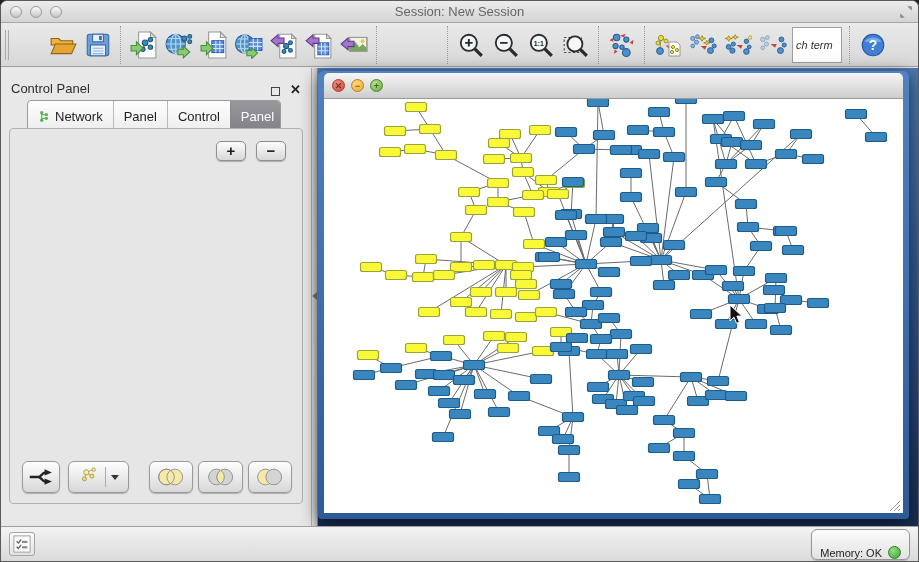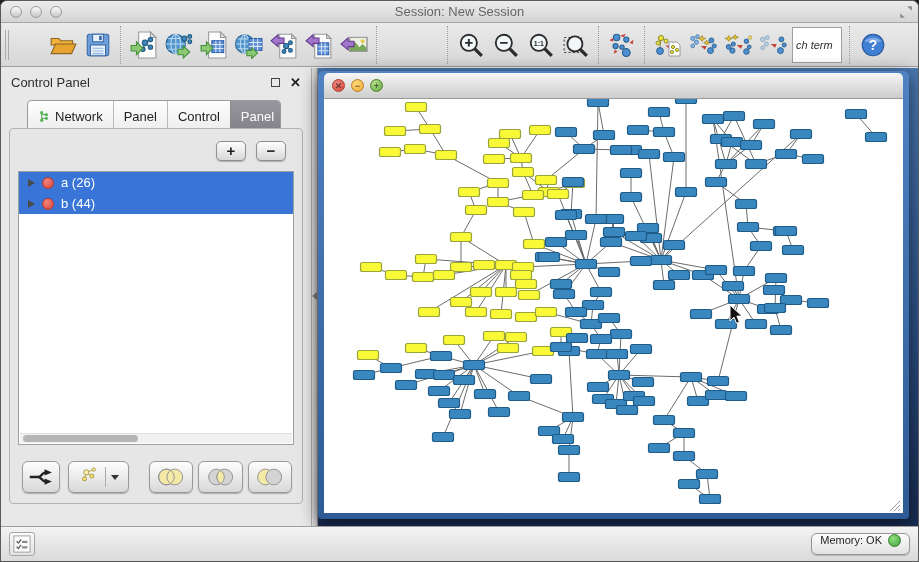--- a/index.html
+++ b/index.html
@@ -31,21 +31,21 @@
   .tspace { width:60px; }
   #search-input { width:50px; height:20px; border:1px solid #9f9f9f; font-style:italic;
                   font-size:11px; padding:17px 3px; color:#2f2f2f; background:#fff;
                   font-family:"Liberation Sans",sans-serif; margin:0 2px; }
 
   
   #content { position:absolute; top:67px; left:0; right:0; bottom:35px; display:flex; }
 
   
   #control-panel { width:310px; position:relative; background:#e8e8e8; }
-  #cp-header { height:28px; display:flex; align-items:center; padding:0 10px;
+  #cp-header { height:28px; display:flex; align-items:flex-end; padding:0 10px;
                font-size:13px; color:#2e2e2e; }
   #cp-header .spacer { flex:1; }
   .float-icon { width:9px; height:9px; border:1.5px solid #444; margin-right:10px; }
   .close-icon { font-size:13px; font-weight:bold; color:#222; line-height:1; }
 
   #cp-tabs { display:flex; margin:4px 0 0 26px; height:33px; width:254px;
              border:1px solid #9b9b9b; border-radius:4px; overflow:hidden;
              background:linear-gradient(#fefefe,#ececec); font-size:13px; }
   .tab { display:flex; align-items:center; justify-content:center; gap:4px;
          padding:0 10px; border-left:1px solid #b9b9b9; color:#1e1e1e; flex:1; }
@@ -115,22 +115,22 @@
   #graph-svg { position:absolute; left:0; top:0; width:100%; height:100%; }
 
   
   #statusbar { position:absolute; left:0; right:0; bottom:0; height:35px;
                background:linear-gradient(#f3f3f3,#dadada); border-top:1px solid #9e9e9e;
                display:flex; align-items:center; justify-content:space-between; padding:0 8px; }
   .sb-btn { width:26px; height:24px; border:1px solid #a5a5a5; border-radius:3px;
             background:linear-gradient(#fbfbfb,#e2e2e2); display:flex;
             align-items:center; justify-content:center; }
   .sb-btn svg { width:18px; height:18px; }
-  #memory-badge { height:22px; border:1px solid #969696; border-radius:6px;
-                  background:linear-gradient(#fcfcfc,#e2e2e2); display:flex; align-items:flex-start;
+  #memory-badge { height:31px; border:1px solid #969696; border-radius:6px;
+                  background:linear-gradient(#fcfcfc,#e2e2e2); display:flex; align-items:flex-end;
                   gap:6px; padding:0 8px; font-size:11px; color:#1d1d1d;
                   box-shadow:0 1px 1px rgba(0,0,0,0.2); }
   .mem-dot { width:13px; height:13px; border-radius:50%;
              background:radial-gradient(circle at 35% 30%, #90e07f, #45a03c);
              border:1px solid #2f7d2a; }
 </style>
 </head>
 <body>
 
 <div id="app">
@@ -458,36 +458,20 @@
             <span>Control</span>
           </div>
           <div class="tab active">
             <span>Panel</span>
           </div>
         </div>
       <div id="cp-box">
         <div id="sets-plusminus">
           <div class="pm-btn">+</div>
           <div class="pm-btn">−</div>
-        </div>
-        <div id="sets-list">
-
-          <div class="set-row selected">
-              <span class="expander"></span>
-              <span class="set-dot"></span>
-              <span>a (26)</span>
-            </div>
-            <div class="set-row selected">
-              <span class="expander"></span>
-              <span class="set-dot"></span>
-              <span>b (44)</span>
-            </div>
-            <div class="hscroll">
-            <div class="hthumb"></div>
-          </div>
         </div>
         <div id="sets-actions">
             <div class="act-btn b-split">
               <span style="display: flex;">
                 <svg viewBox="0 0 30 26">
                   <path d="M3 13h9c4 0 4-5 8-5M12 13c4 0 4 5 8 5" stroke="#222" stroke-width="2.6" fill="none"></path>
                   <path d="M19 4.5L27 8l-8 3.5z" fill="#222"></path>
                   <path d="M19 14.5L27 18l-8 3.5z" fill="#222"></path>
                 </svg>
               </span>

